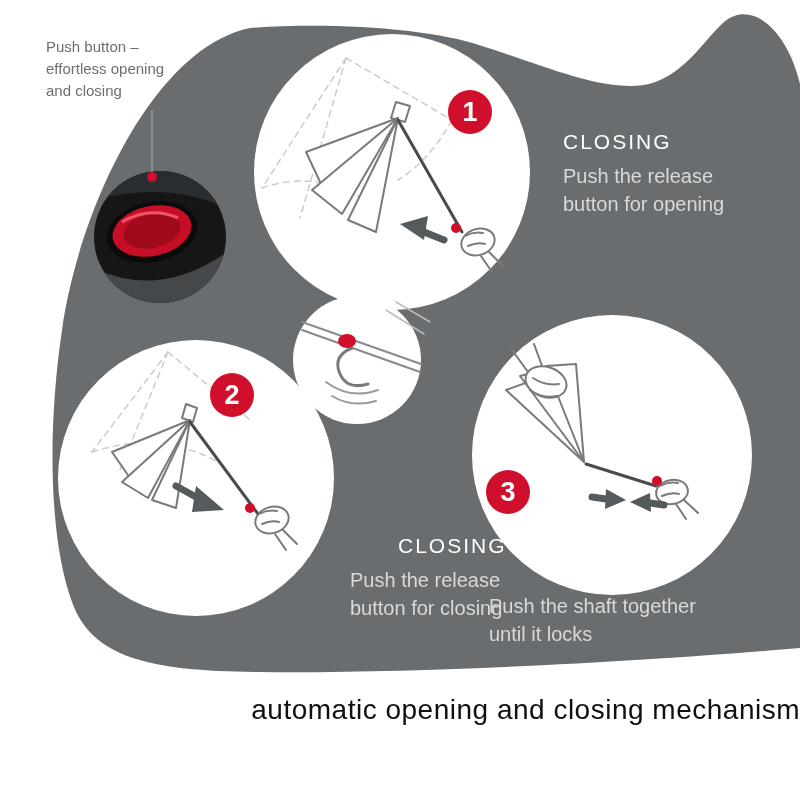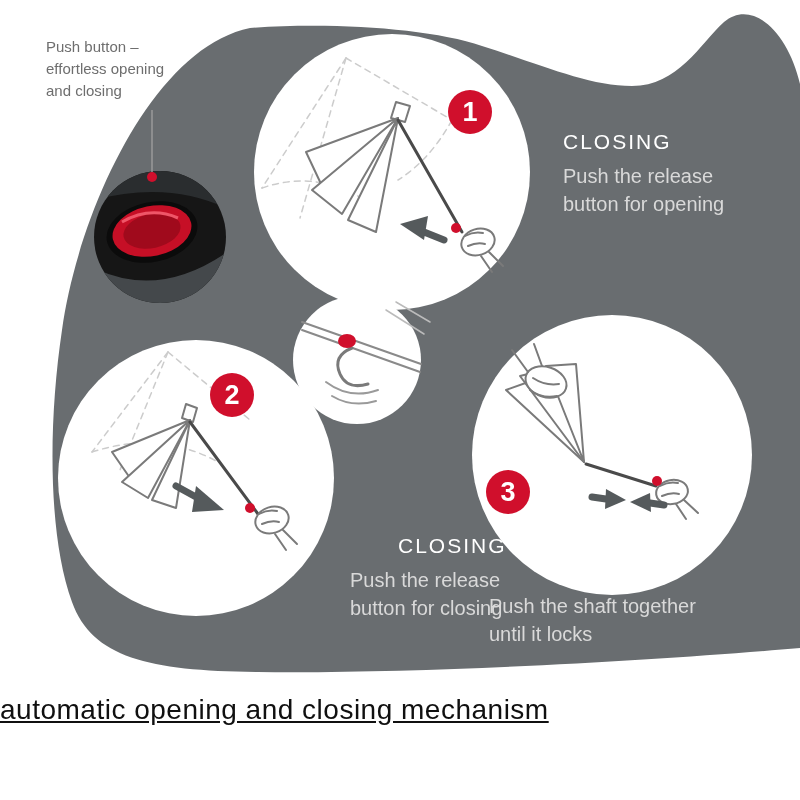--- a/index.html
+++ b/index.html
@@ -26,22 +26,22 @@
   .title-opening { left:563px; top:130px; }
   .title-closing { left:350px; top:534px;margin-left:48px; }
   .step-desc {
     position:absolute; color:#d9d9d9; font-size:20px; line-height:1.4;
     white-space:pre-line;
   }
   .desc-opening { left:563px; top:162px; }
   .desc-closing { left:350px; top:566px; }
   .desc-shaft  { left:489px; top:592px; width:260px; text-align:left; }
   .caption {
-    position:absolute; left:0; right:0; top:694px; text-align:left;
-    color:#101010; font-size:28px; letter-spacing:0.5px;text-decoration:underline;
+    position:absolute; left:0; right:0; top:694px; text-align:right;
+    color:#101010; font-size:28px; letter-spacing:0.5px;
   }
 </style>
 </head>
 <body>
 
 <div class="canvas">
 
   <svg class="art" width="800" height="800" viewBox="0 0 800 800">
 
     <path d="M 250 28

